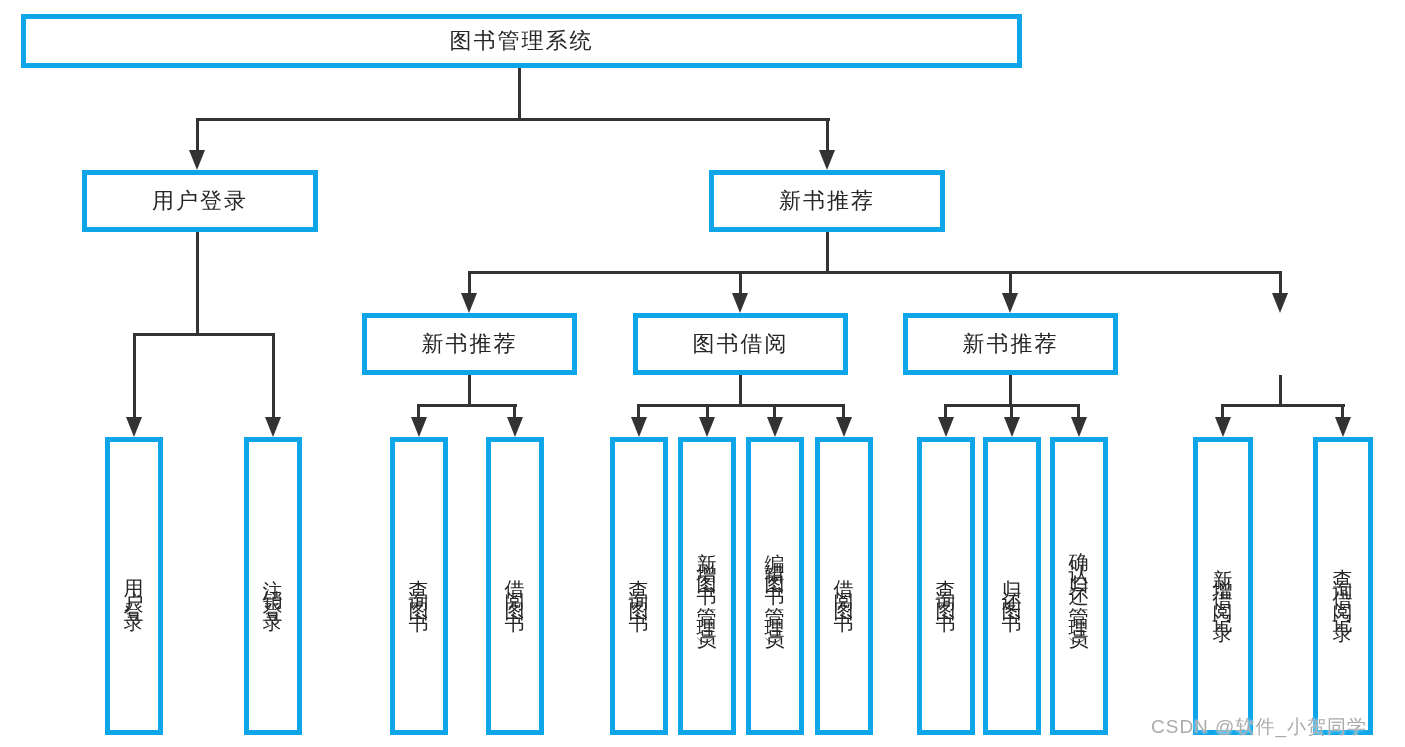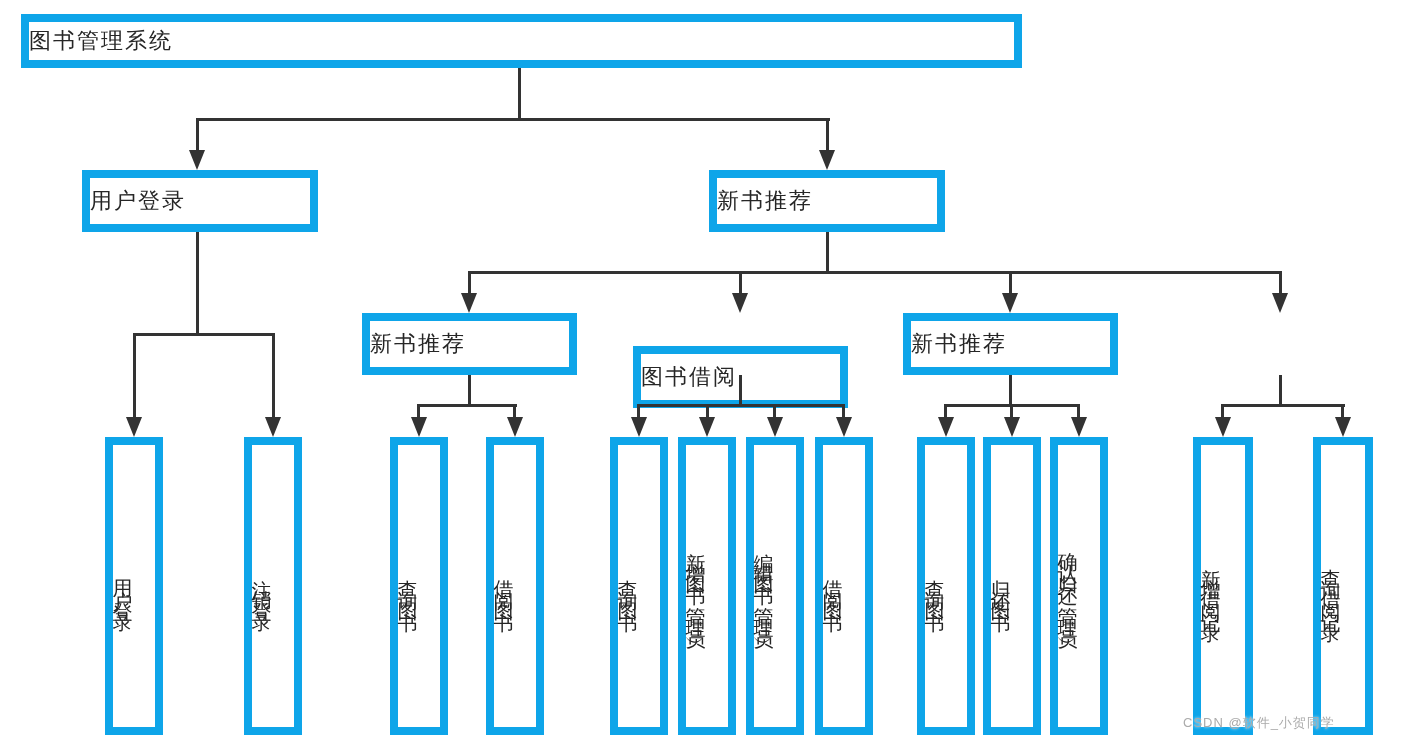--- a/index.html
+++ b/index.html
@@ -7,24 +7,25 @@
   .stage {
     position: relative;
     width: 1405px;
     height: 747px;
     background: #ffffff;
     overflow: hidden;
   }
   .box {
     position: absolute;
     background: #ffffff;
-    border: 8px solid #0ea5e9;
+    border: 5px solid #0ea5e9;
     box-sizing: border-box;
     display: flex;
     align-items: center;
+    justify-content: center;
     color: #262626;
   }
   .hlabel {
     font-size: 22px;
     letter-spacing: 2px;
     white-space: nowrap;
     color: #262626;
   }
   .root-box  { left: 21px;  top: 14px;  width: 1001px; height: 54px; }
   .lvl2-box  { top: 170px; width: 236px; height: 62px; }
@@ -42,23 +43,23 @@
   .line { position: absolute; background: #333333; }
   .arrow {
     position: absolute;
     width: 0; height: 0;
     border-left: 8px solid transparent;
     border-right: 8px solid transparent;
     border-top: 20px solid #333333;
   }
   .watermark {
     position: absolute;
-    left: 1183px;
+    left: 1151px;
     top: 714px;
-    font-size: 13px;
+    font-size: 19px;
     letter-spacing: 1px;
     color: #ababab;
     text-shadow: 0 0 3px #ffffff;
     white-space: nowrap;
   }
 </style>
 </head>
 <body>
 
 <div class="stage">
@@ -70,21 +71,21 @@
   <div class="box lvl2-box" style="left:82px;">
     <span class="hlabel">用户登录</span>
   </div>
   <div class="box lvl2-box" style="left:709px;">
     <span class="hlabel">新书推荐</span>
   </div>
 
   <div class="box lvl3-box" style="left:362px;">
     <span class="hlabel">新书推荐</span>
   </div>
-  <div class="box lvl3-box" style="left:633px;margin-top:33px;">
+  <div class="box lvl3-box" style="left:633px;">
     <span class="hlabel">图书借阅</span>
   </div>
   <div class="box lvl3-box" style="left:903px;">
     <span class="hlabel">新书推荐</span>
   </div>
 
   <div class="box leaf-box" style="left:105px;">
     <span class="vtext">用户登录</span>
   </div>
   <div class="box leaf-box" style="left:244px;">

